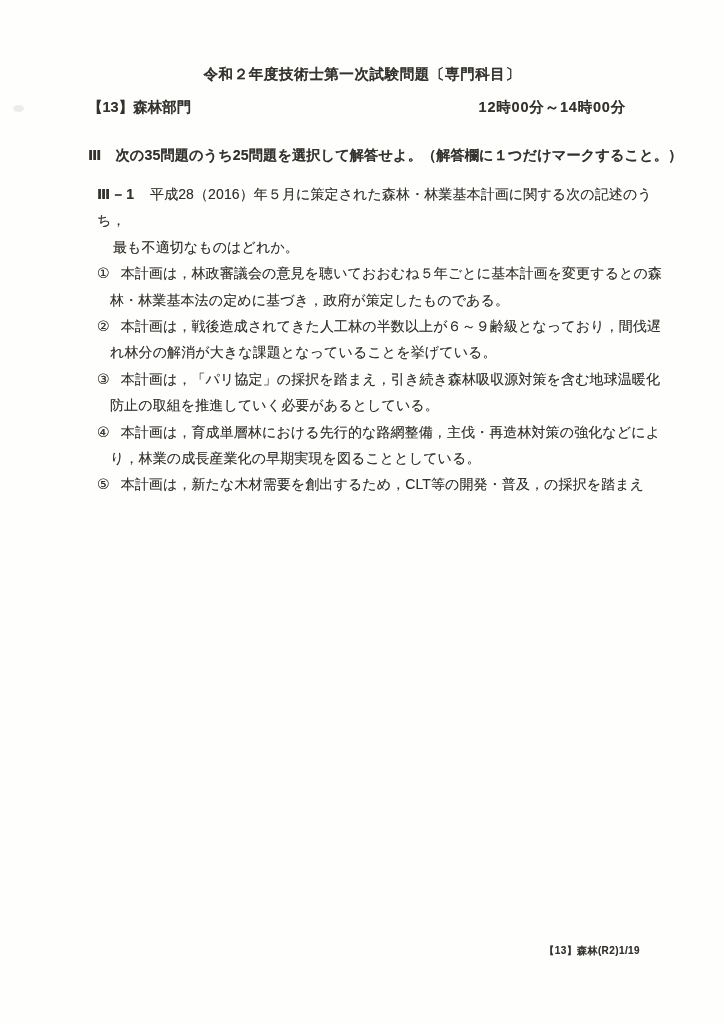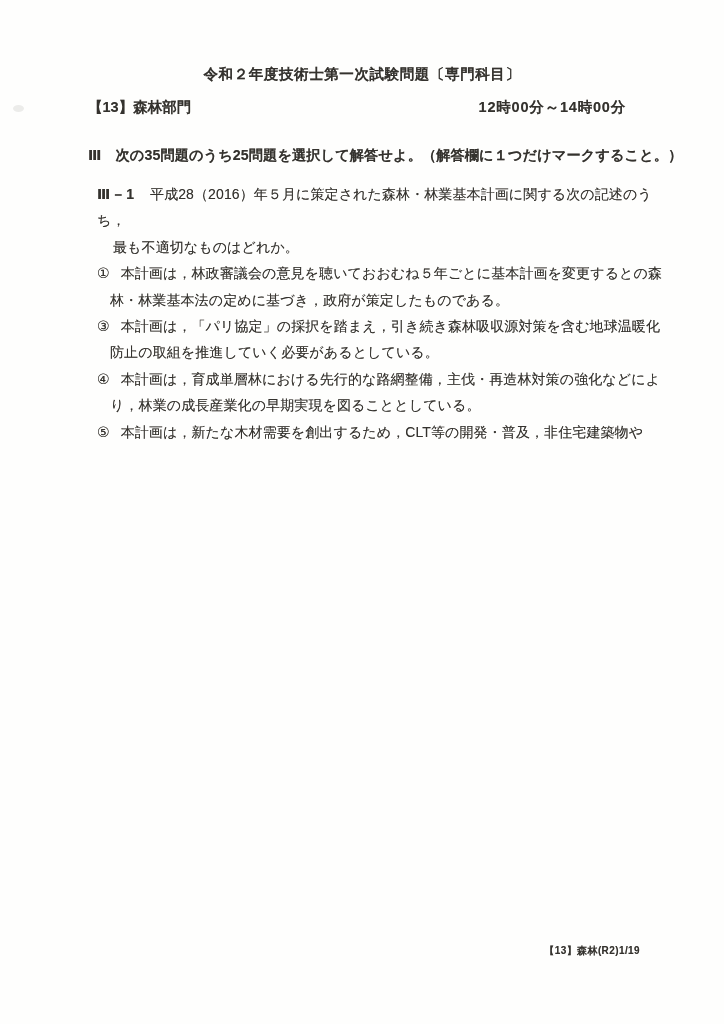--- a/index.html
+++ b/index.html
@@ -109,38 +109,44 @@
 
     <div class="options">
 
         <div class="option">
           <div class="opt-line1">
             <span class="opt-num">①</span><span>本計画は，林政審議会の意見を聴いておおむね５年ごとに基本計画を変更するとの森</span>
           </div>
           <div class="opt-line2">林・林業基本法の定めに基づき，政府が策定したものである。</div>
         </div>
 
+        <div class="option">
+          <div class="opt-line1">
+            <span class="opt-num">②</span><span>本計画は，戦後造成されてきた人工林の半数以上が６～９齢級となっており，間伐遅</span>
+          </div>
+          <div class="opt-line2">れ林分の解消が大きな課題となっていることを挙げている。</div>
+        </div>
 
         <div class="option">
           <div class="opt-line1">
             <span class="opt-num">③</span><span>本計画は，「パリ協定」の採択を踏まえ，引き続き森林吸収源対策を含む地球温暖化</span>
           </div>
           <div class="opt-line2">防止の取組を推進していく必要があるとしている。</div>
         </div>
 
         <div class="option">
           <div class="opt-line1">
             <span class="opt-num">④</span><span>本計画は，育成単層林における先行的な路網整備，主伐・再造林対策の強化などによ</span>
           </div>
           <div class="opt-line2">り，林業の成長産業化の早期実現を図ることとしている。</div>
         </div>
 
         <div class="option">
           <div class="opt-line1">
-            <span class="opt-num">⑤</span><span>本計画は，新たな木材需要を創出するため，CLT等の開発・普及，非住宅建築物や</span>
+            <span class="opt-num">⑤</span><span>本計画は，新たな木材需要を創出するため，CLT等の開発・普及，の採択を踏まえ</span>
           </div>
         </div>
       </div>
   </div>
 
   <div class="footer">【13】森林(R2)1/19</div>
 
 </div>
 
 </body></html>

